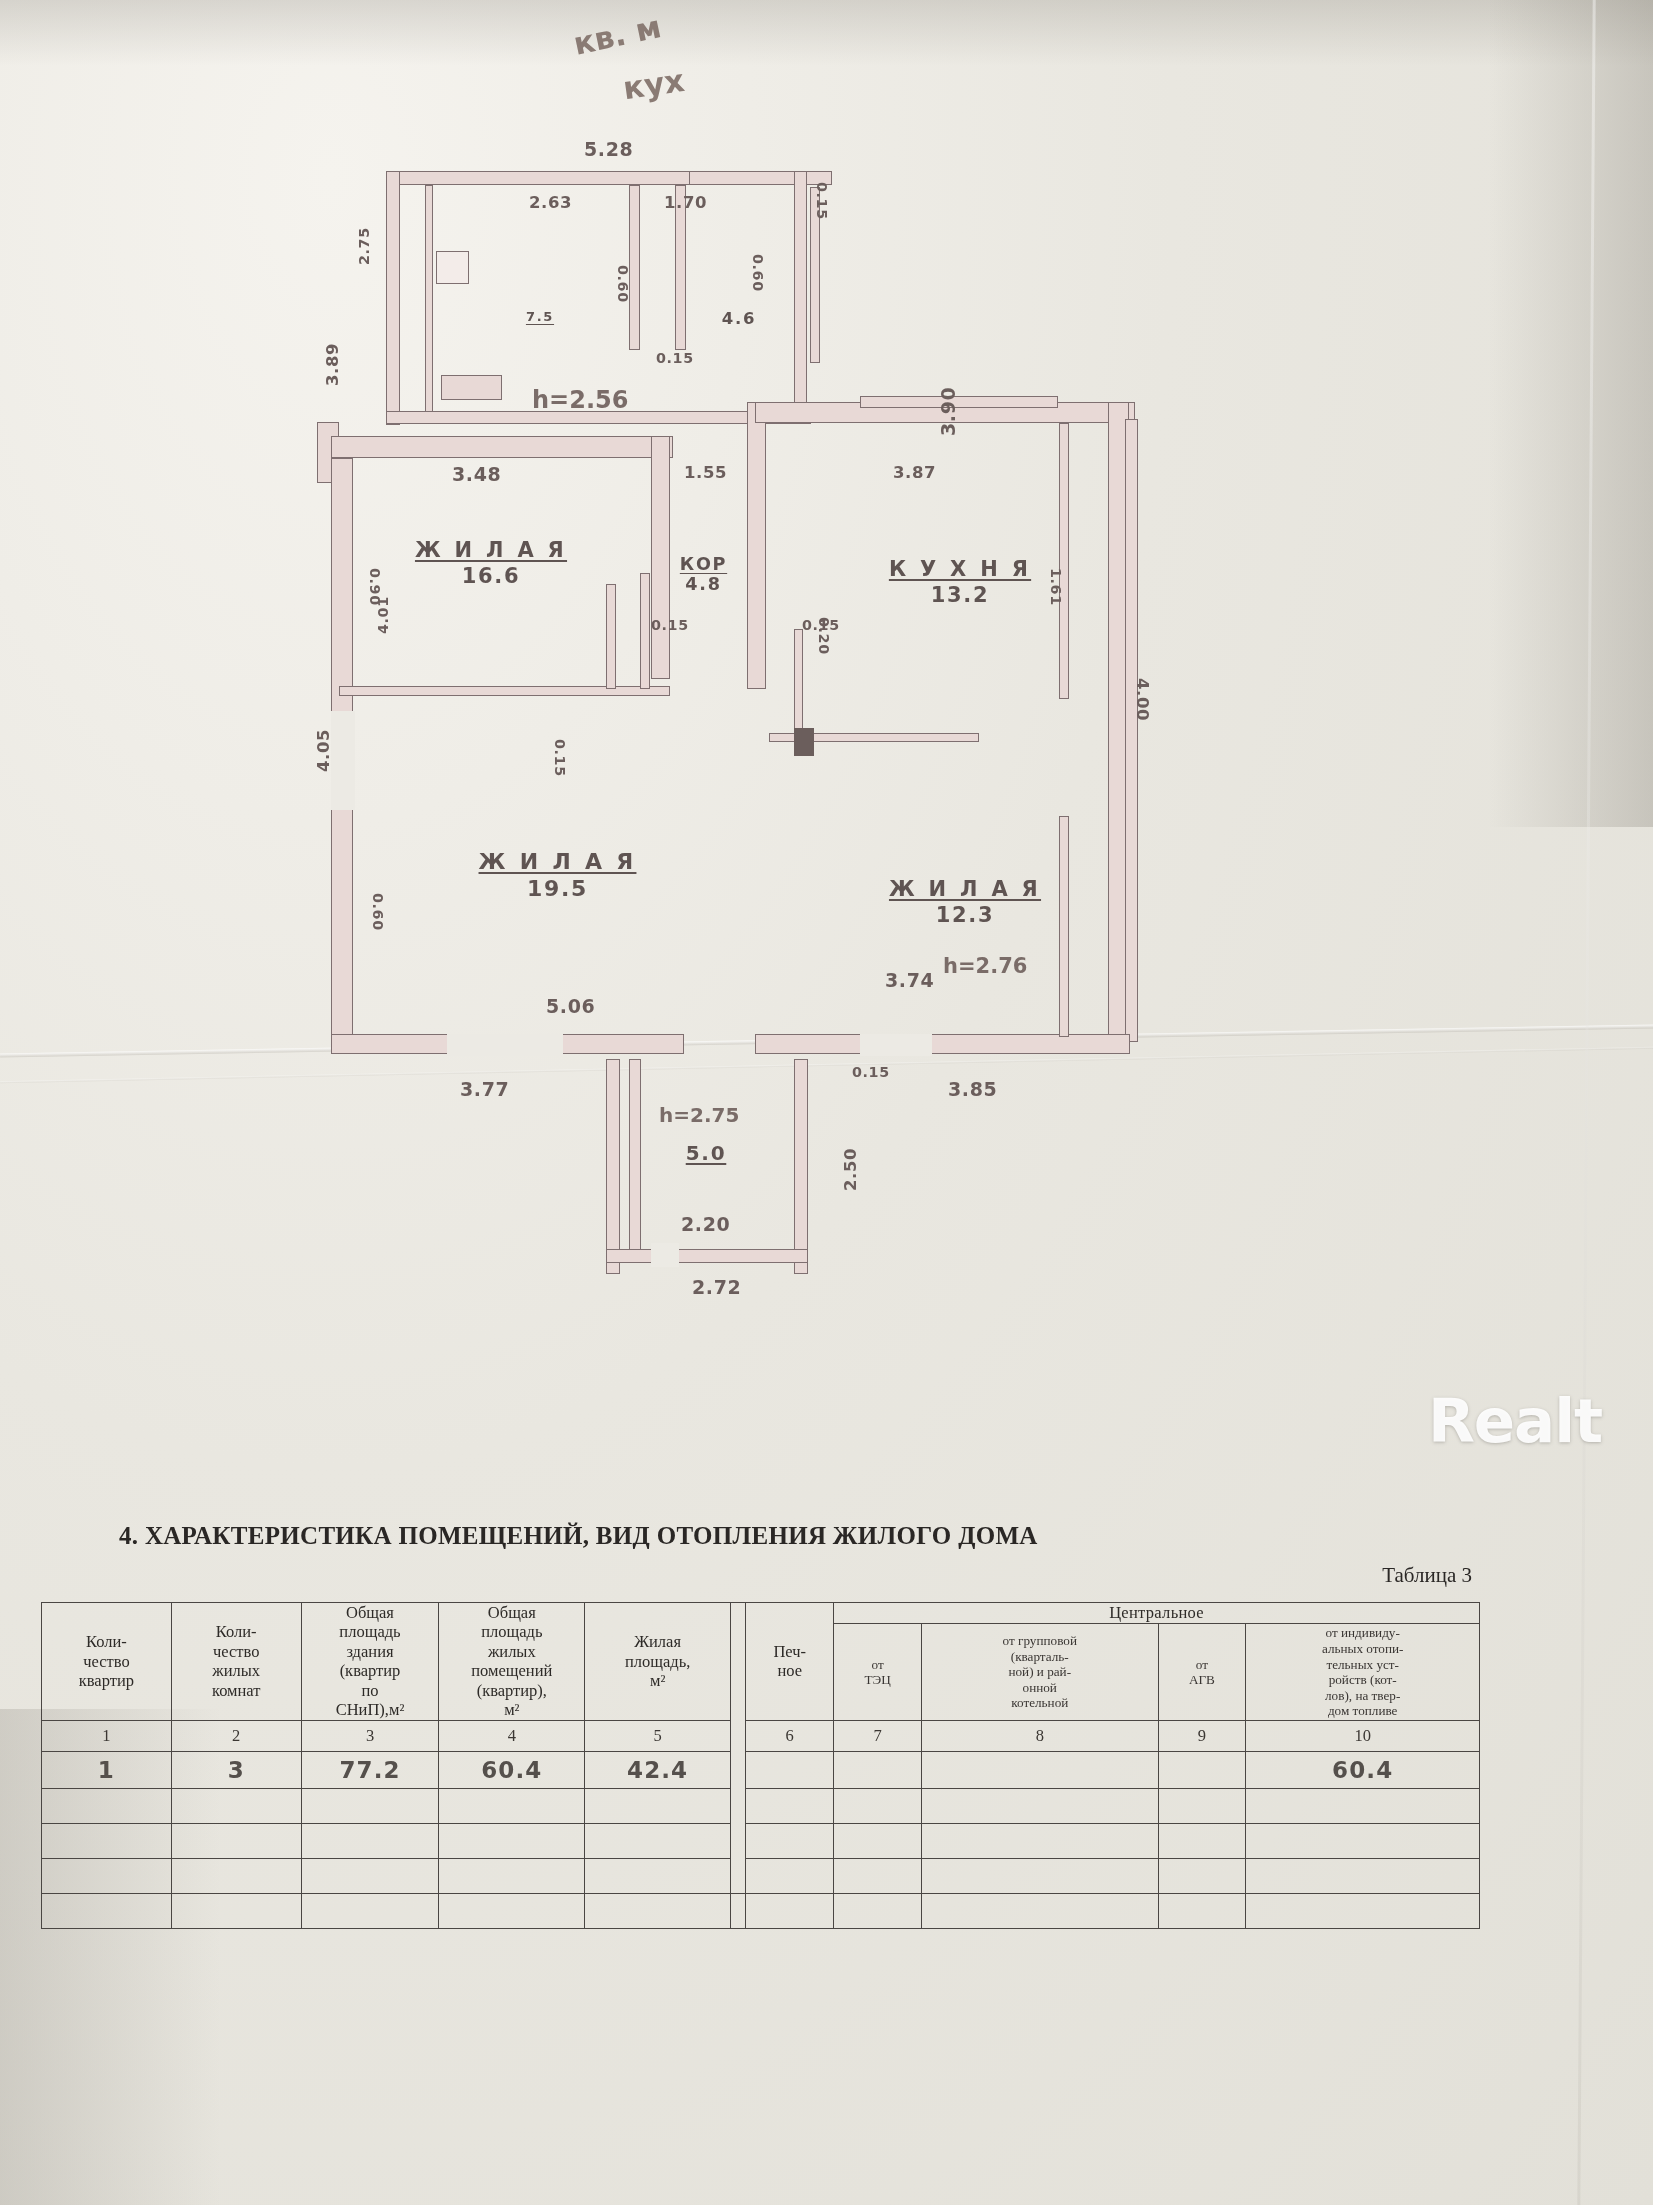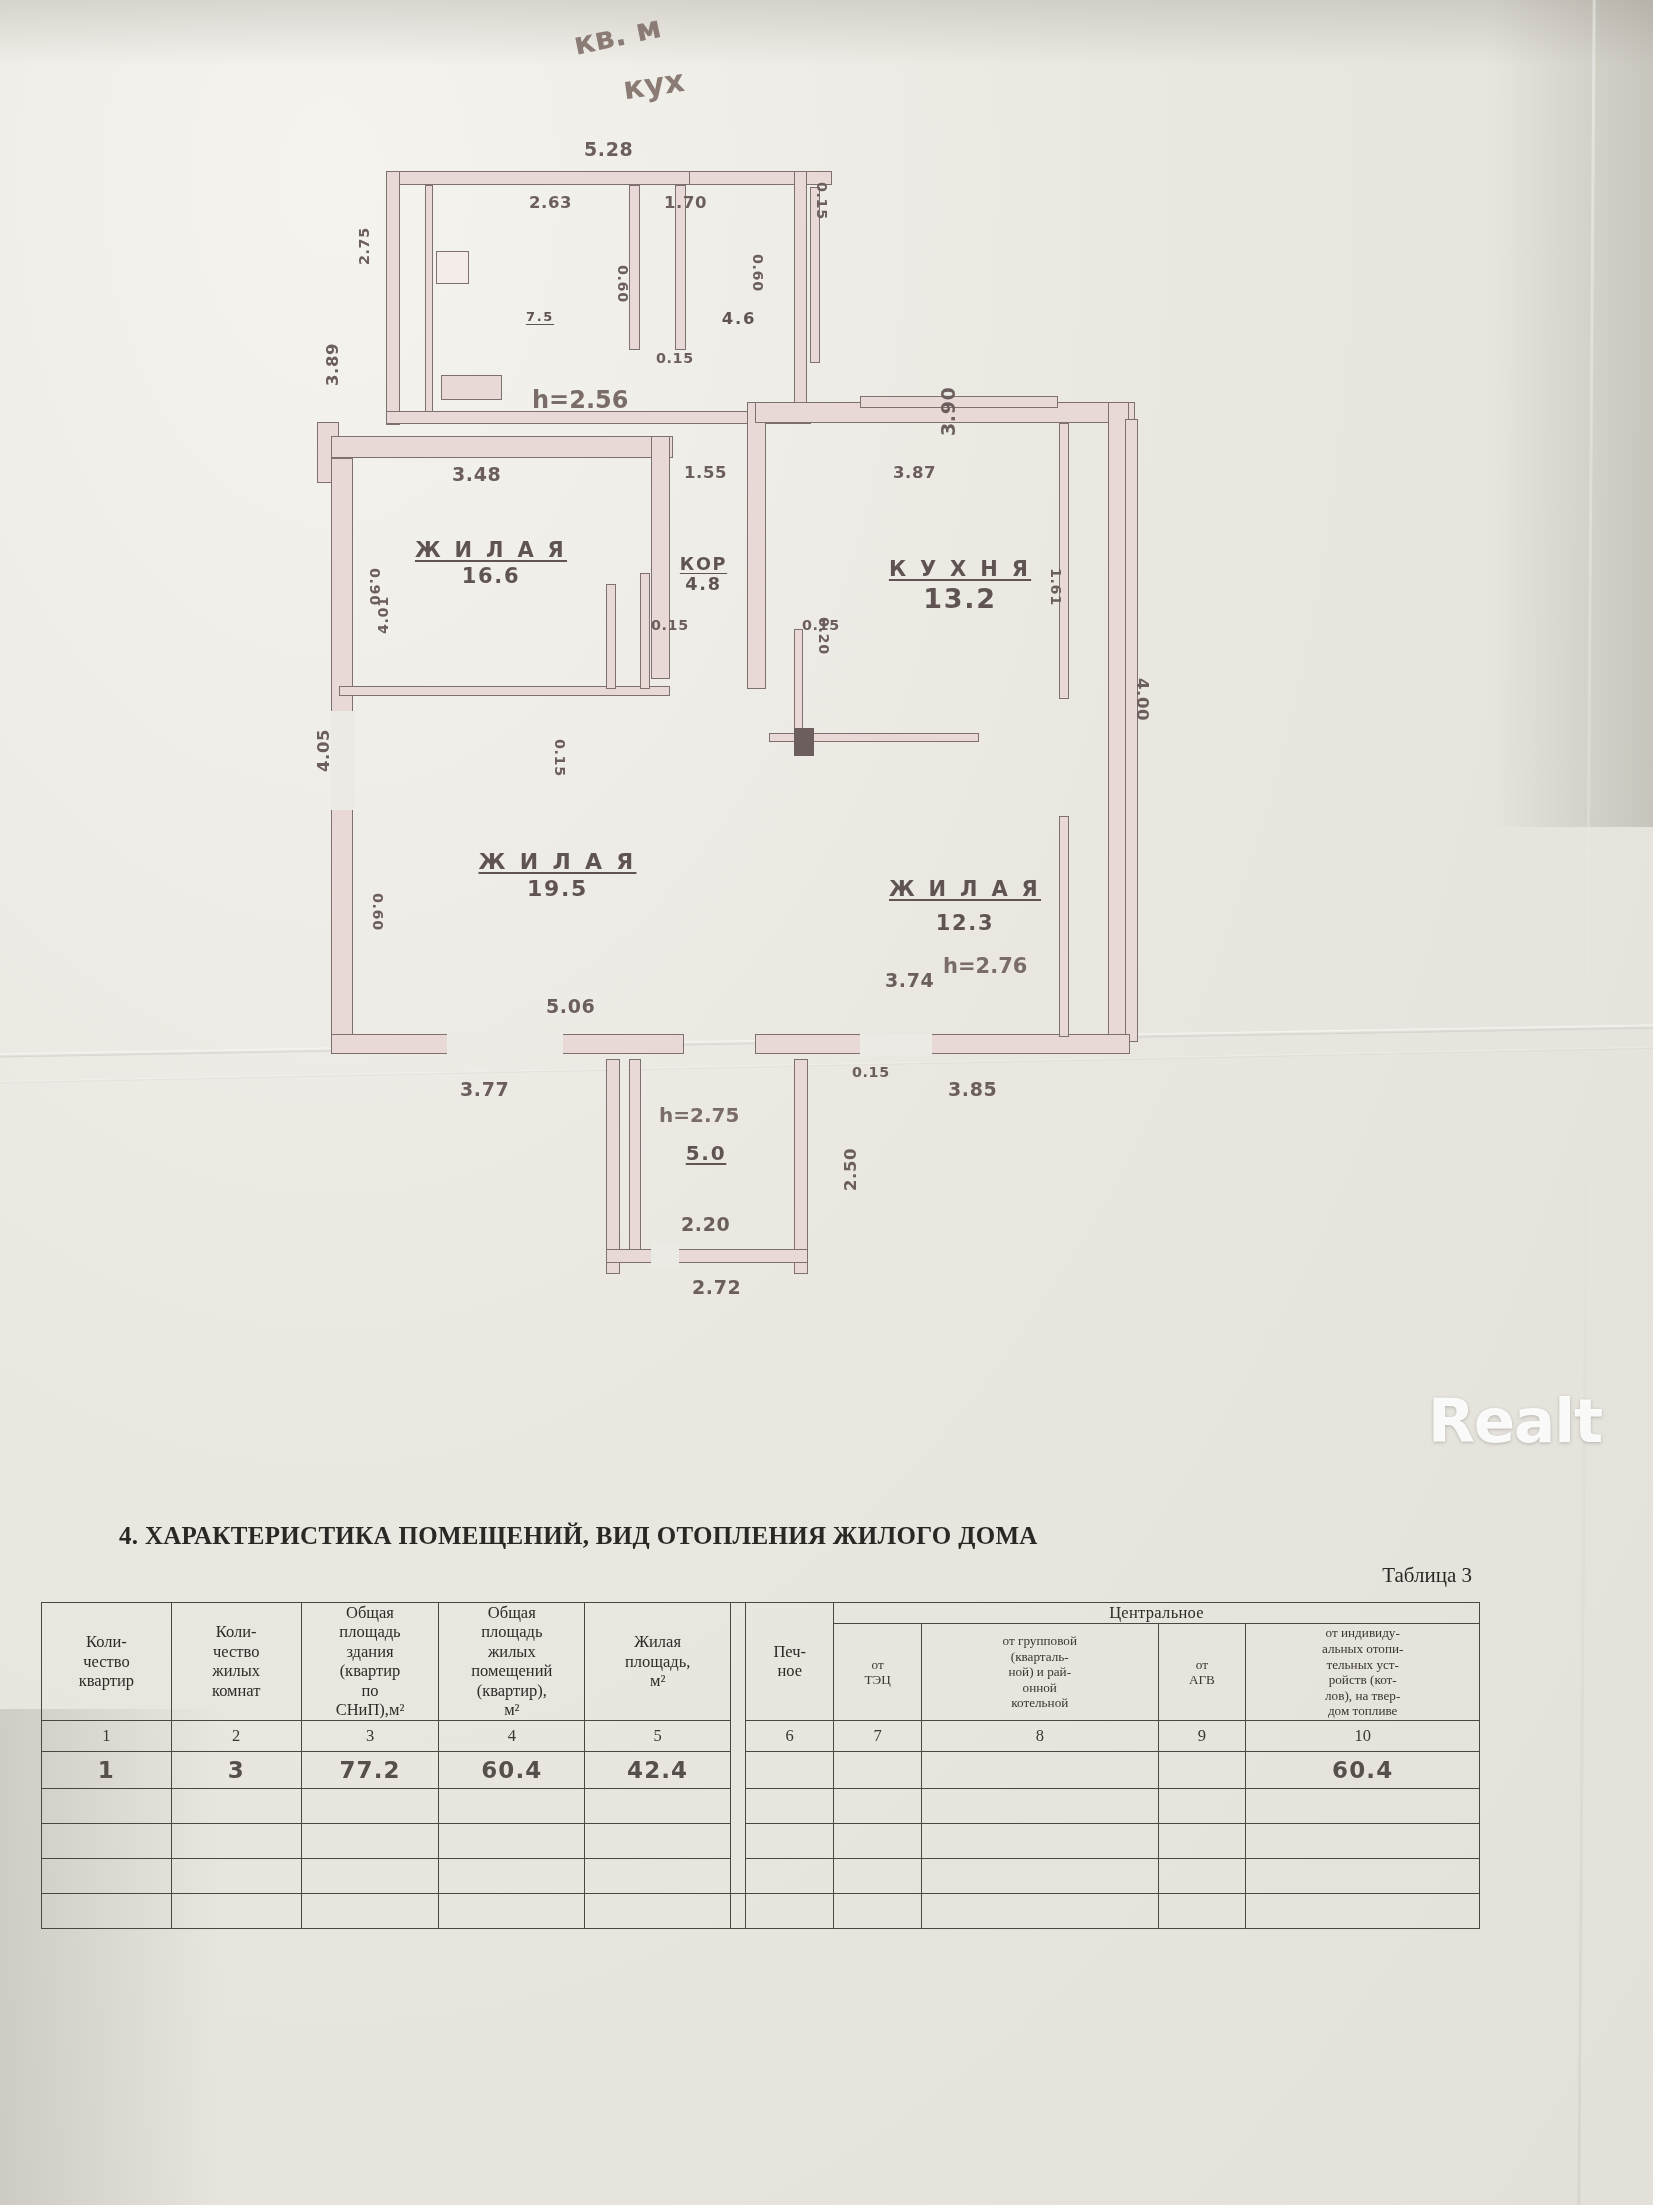--- a/index.html
+++ b/index.html
@@ -274,26 +274,26 @@
       <div class="ar" style="font-size:21px; margin-top:2.2px;">16.6</div>
     </div>
 
     <div class="roomlabel" style="left:436px; top:849px; width:243px;">
       <div class="nm" style="font-size:22px;">Ж И Л А Я</div>
       <div class="ar" style="font-size:22px; margin-top:2.2px;">19.5</div>
     </div>
 
     <div class="roomlabel" style="left:844px; top:557px; width:232px;">
       <div class="nm" style="font-size:21px;">К У Х Н Я</div>
-      <div class="ar" style="font-size:27px; margin-top:2.2px;">13.2</div>
+      <div class="ar" style="font-size:21px; margin-top:2.2px;">13.2</div>
     </div>
 
     <div class="roomlabel" style="left:849px; top:877px; width:232px;">
       <div class="nm" style="font-size:21px;">Ж И Л А Я</div>
-      <div class="ar" style="font-size:21px; margin-top:10px;">12.3</div>
+      <div class="ar" style="font-size:21px; margin-top:2px;">12.3</div>
     </div>
     <div class="scribble" style="left:943px; top:954px; font-size:21px;">h=2.76</div>
 
     <div class="roomlabel" style="left:651px; top:554px; width:105px;">
       <div class="nm" style="font-size:17.6px; letter-spacing:1.7px;">КОР</div>
       <div class="ar" style="font-size:17.6px;">4.8</div>
     </div>
 
     <div class="dim l" style="left:452px; top:463px;">3.48</div>
     <div class="dim m" style="left:684px; top:463px;">1.55</div>

